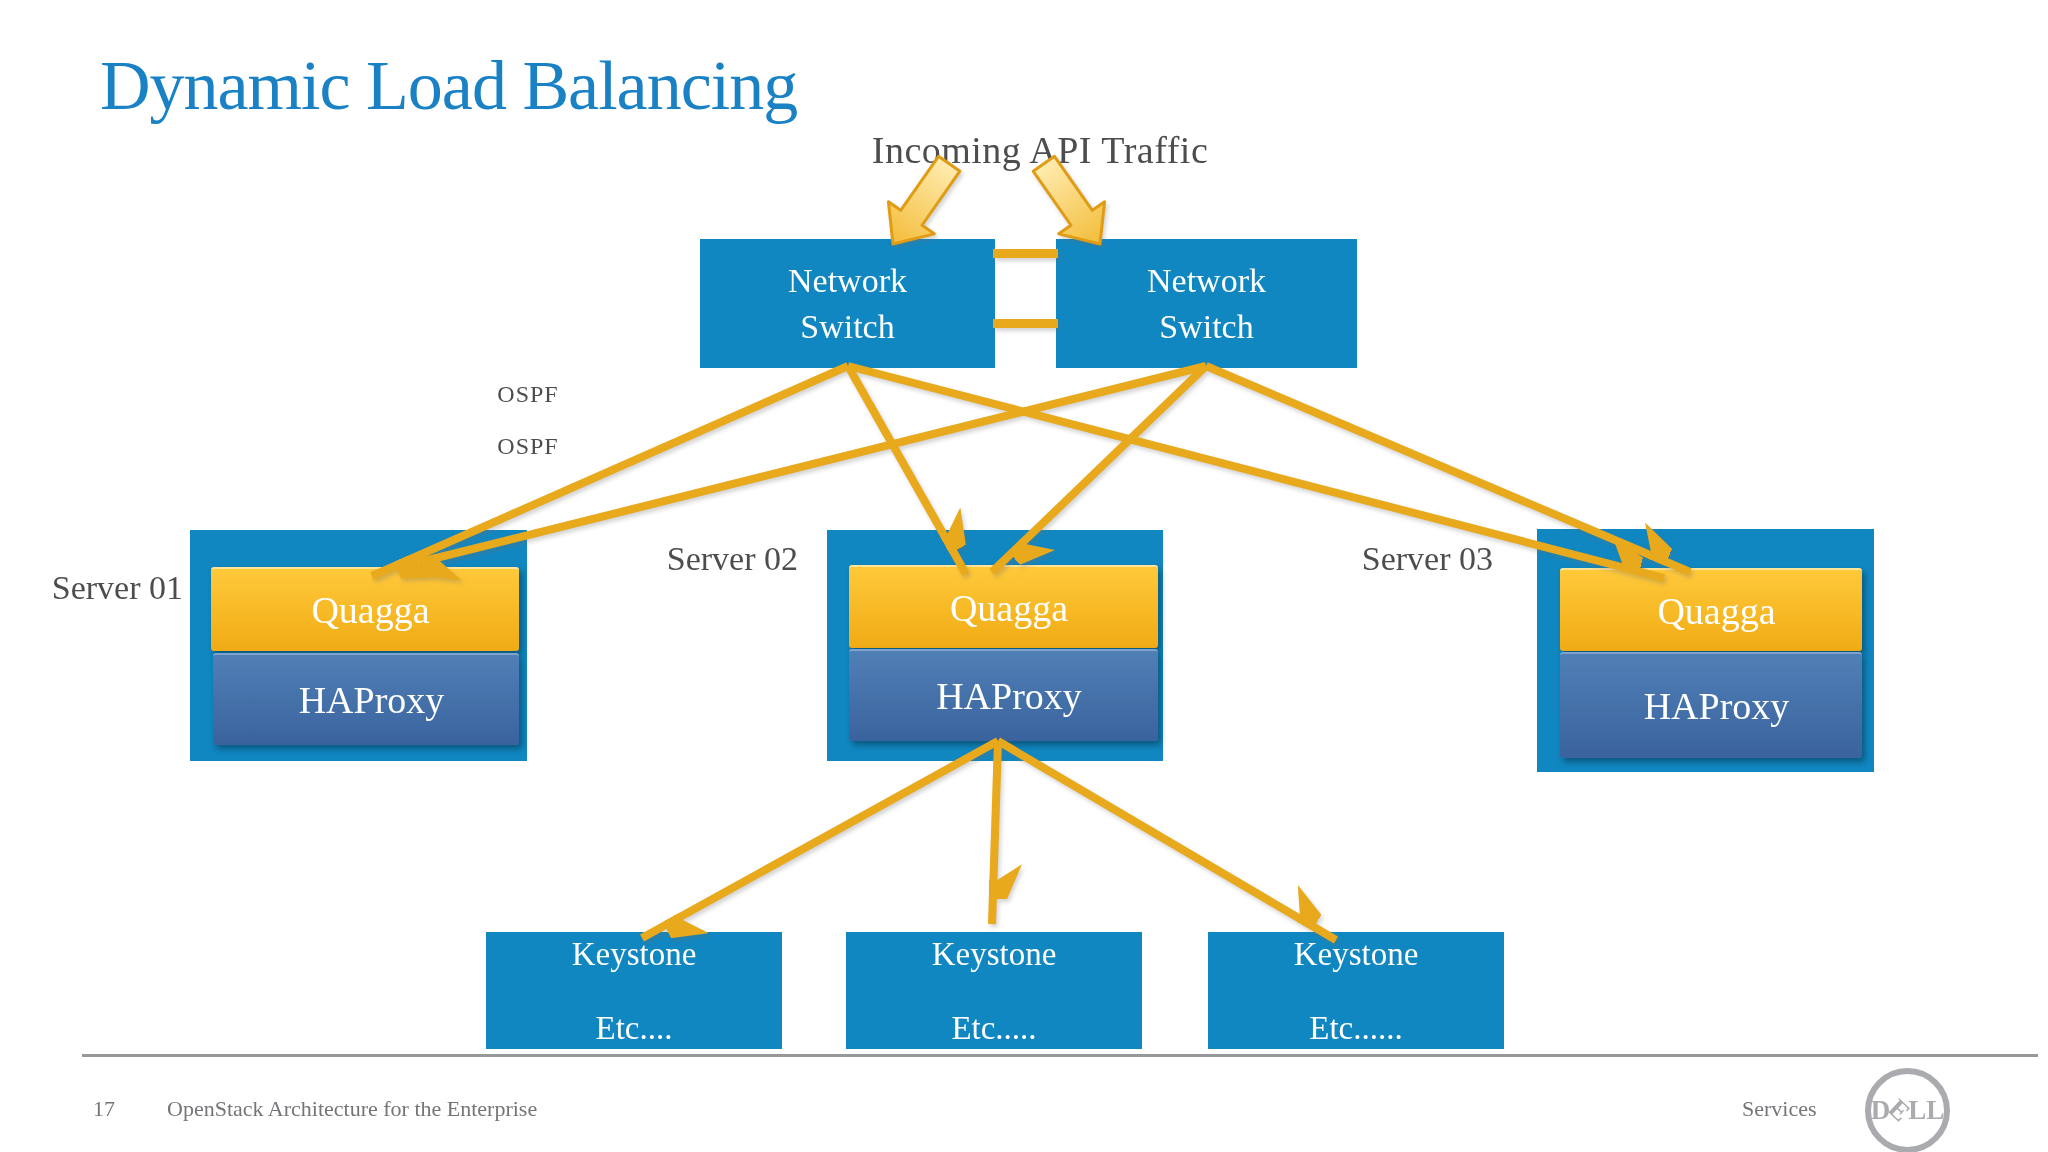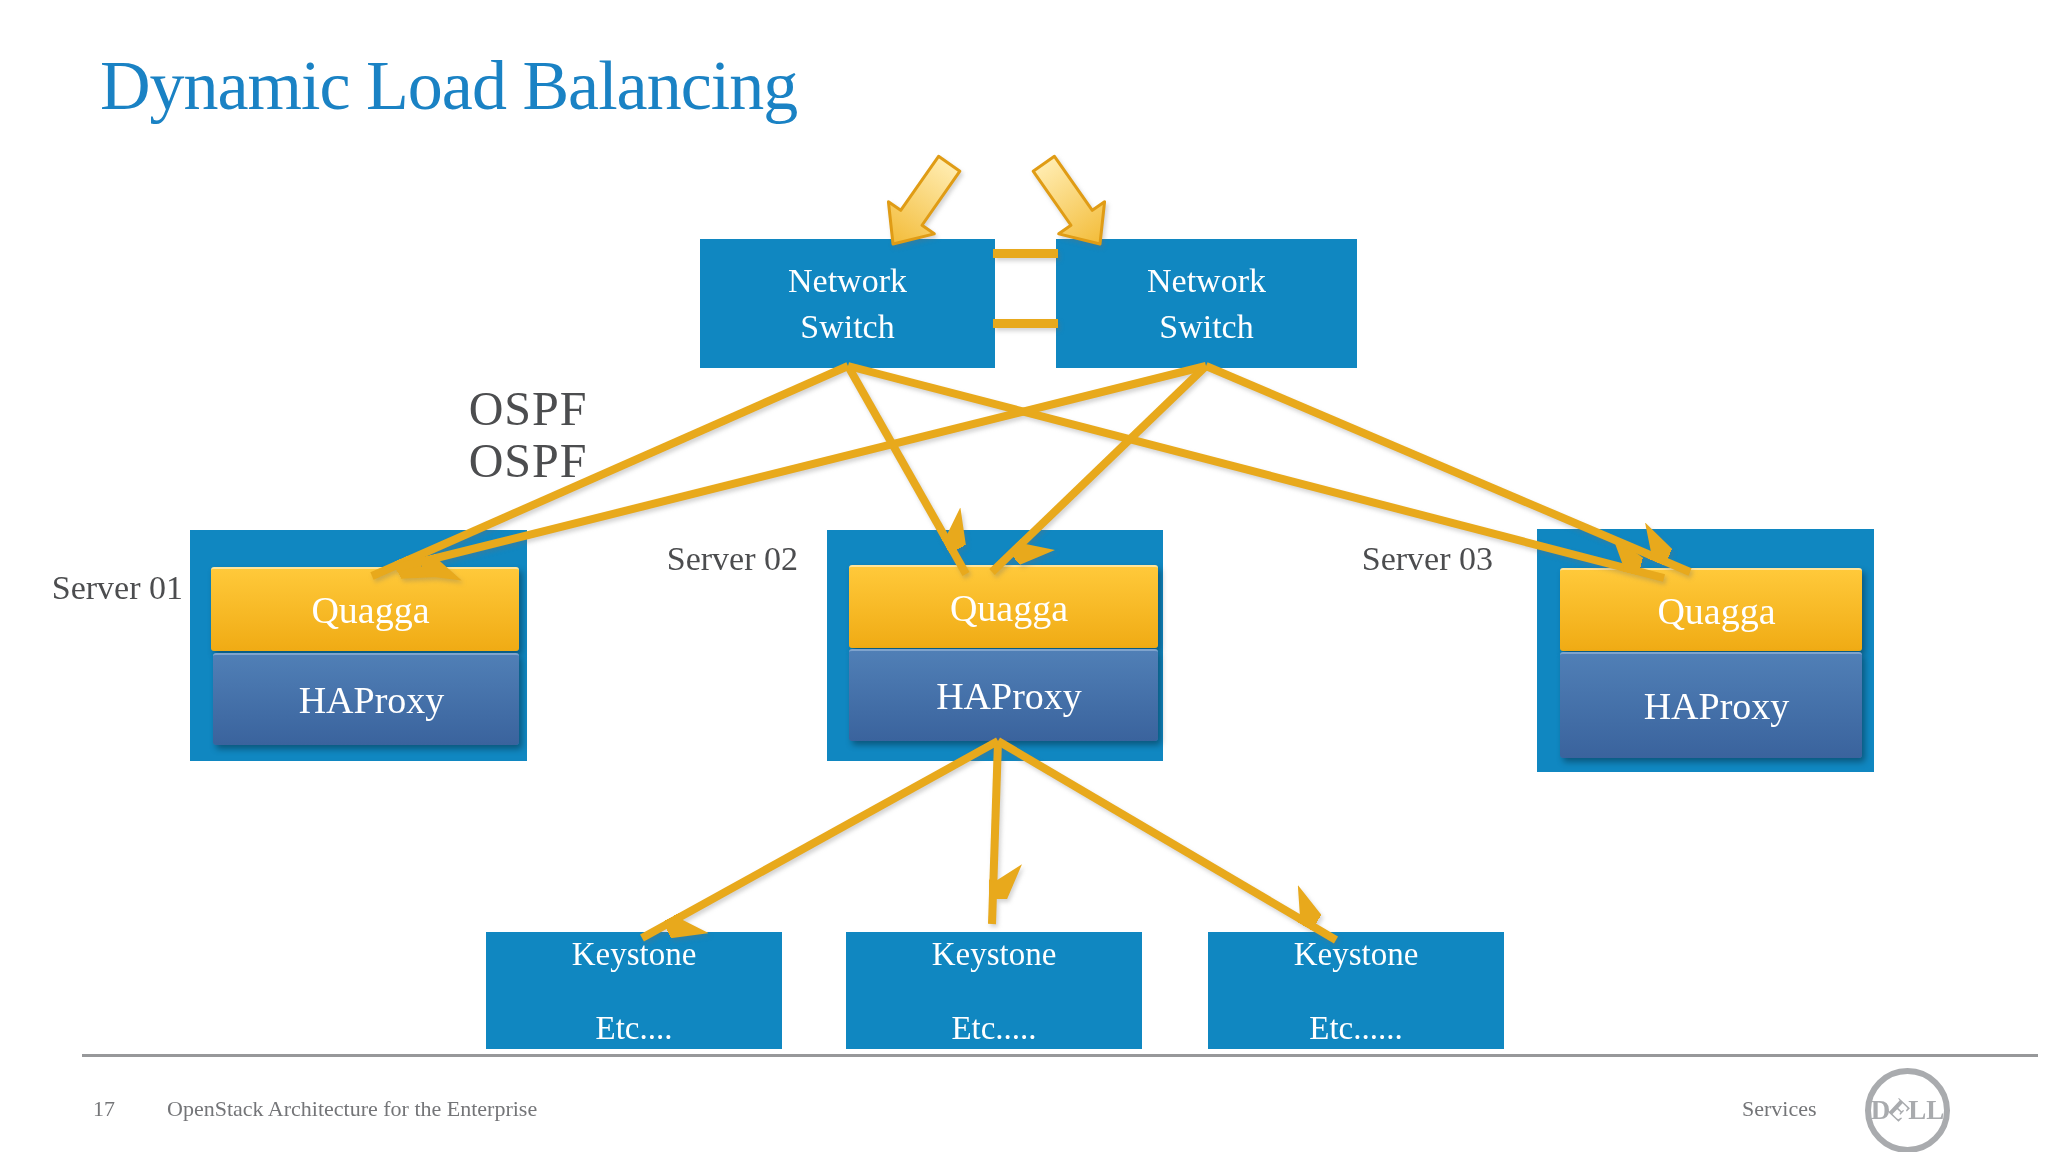--- a/index.html
+++ b/index.html
@@ -11,21 +11,21 @@
 
   .incoming{left:830px;top:112px;width:420px;text-align:center;
             font-size:38px;color:#4c4d4f;letter-spacing:.5px;}
 
   .blue-box{background:#1087c1;color:#ffffff;display:flex;flex-direction:column;
             align-items:center;justify-content:center;text-align:center;}
   .switch{width:295px;height:129px;font-size:34px;line-height:46px;top:223px;}
   .switch-left{left:700px;}
   .switch-right{left:1056px;width:301px;}
 
-  .proto{left:438px;width:180px;text-align:center;font-size:48px;color:#4c4d4f;letter-spacing:1px;}
+  .proto{left:438px;width:180px;text-align:center;font-size:24px;color:#4c4d4f;letter-spacing:1px;}
   .proto-1{top:365px;}
   .proto-2{top:417px;}
 
   .server-label{font-size:34px;color:#4c4d4f;text-align:right;width:158px;}
   .lbl-1{left:25px;top:553px;}
   .lbl-2{left:640px;top:524px;}
   .lbl-3{left:1335px;top:524px;}
 
   .server{background:#1087c1;}
   .srv-1{left:190px;top:514px;width:337px;height:231px;}
@@ -64,20 +64,21 @@
   svg.overlay{position:absolute;left:0;top:0;pointer-events:none;
               filter:drop-shadow(2px 3px 2px rgba(110,110,110,0.3));}
 </style>
 </head>
 <body>
 
 <div class="stage">
 
   <div class="abs title">Dynamic Load Balancing</div>
 
+  <div class="abs incoming">Incoming API Traffic</div>
 
   <div class="abs blue-box switch switch-left">
     <span>Network</span>
     <span>Switch</span>
   </div>
   <div class="abs blue-box switch switch-right">
     <span>Network</span>
     <span>Switch</span>
   </div>
 

